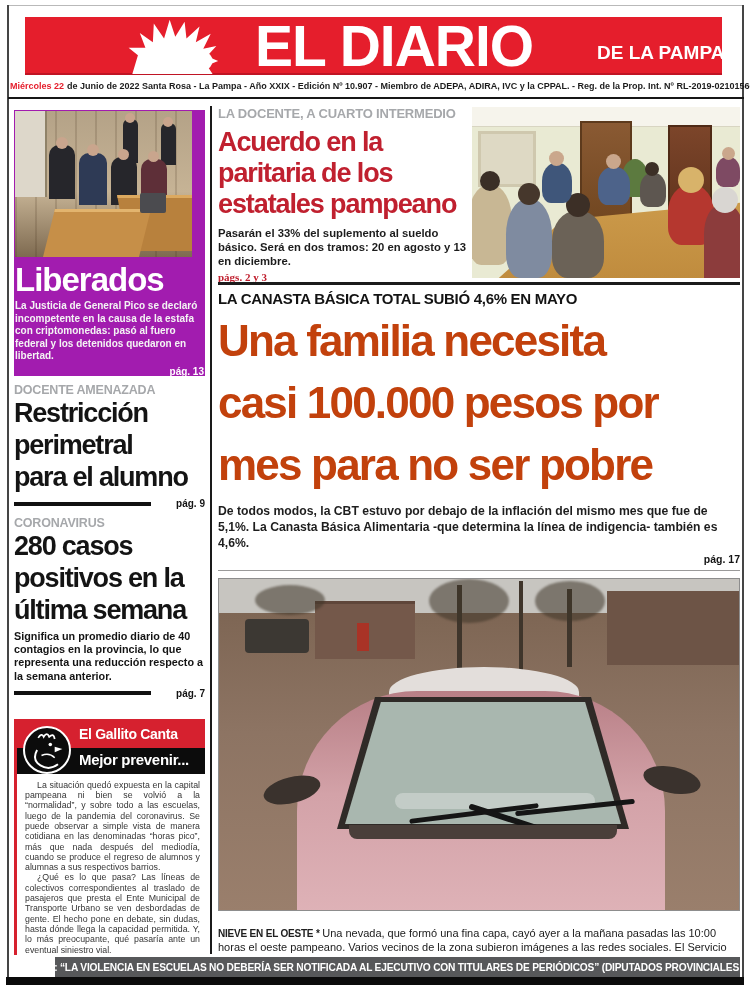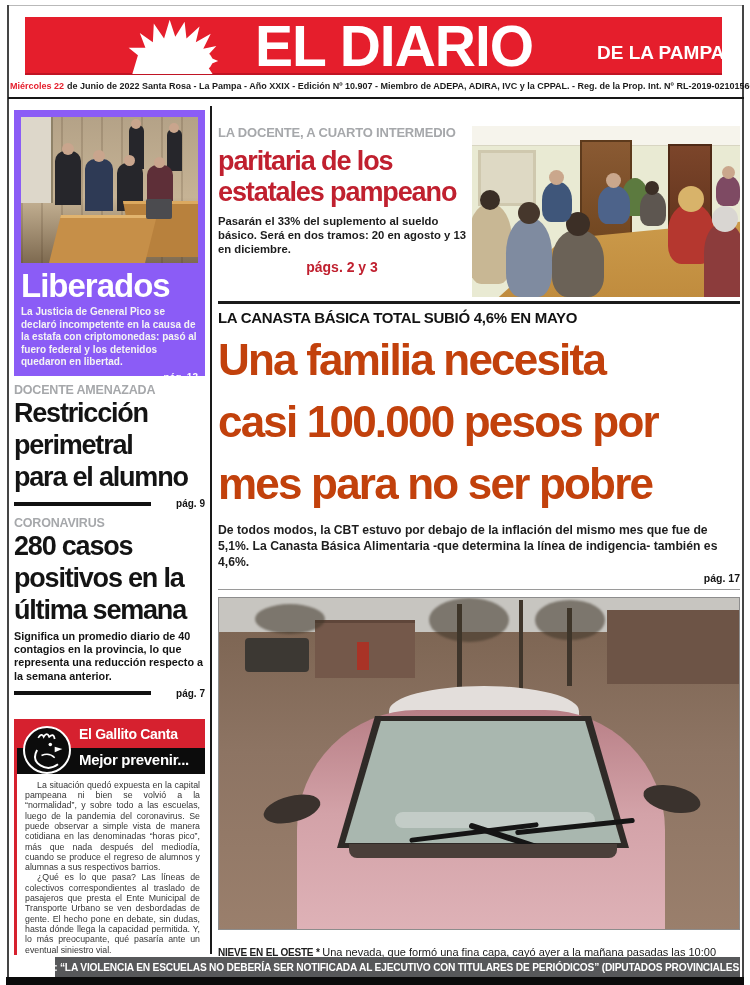--- a/index.html
+++ b/index.html
@@ -16,24 +16,24 @@
   .rooster{position:absolute;left:95px;top:1px;width:118px;height:56px;}
   .mast-title{position:absolute;left:230px;top:2px;font-size:57px;font-weight:bold;color:#fff;letter-spacing:-1px;line-height:54px;white-space:nowrap;}
   .mast-sub{position:absolute;left:572px;bottom:9px;font-size:19px;font-weight:bold;color:#fff;letter-spacing:0;white-space:nowrap;}
   .dateline{position:absolute;left:10px;top:81px;width:730px;text-align:center;font-size:9px;font-weight:bold;color:#1c1c1c;white-space:nowrap;}
   .dateline .d-red{color:#e51e2c;margin-right:3px;}
   .rule-under-dateline{position:absolute;left:8px;top:97px;width:736px;height:2px;background:#161616;}
 
   
   .col-divider{position:absolute;left:210px;top:106px;width:2px;height:848px;background:#1a1a1a;}
   .left-col{position:absolute;left:14px;top:110px;width:191px;height:845px;overflow:hidden;}
-  .right-col{position:absolute;left:218px;top:106px;width:522px;height:848px;margin-top:19px;}
-
-  
-  .black-box{width:191px;height:266px;background:#8b5cf6;padding:7px;color:#fff;}
+  .right-col{position:absolute;left:218px;top:106px;width:522px;height:848px;}
+
+  
+  .black-box{width:191px;height:266px;background:#a21caf;padding:1px;color:#fff;}
   .photo-court{position:relative;width:177px;height:146px;background:linear-gradient(180deg,#b4a287 0%,#c6b395 55%,#7e6a50 100%);overflow:hidden;}
   .court-wall{position:absolute;inset:0;background:repeating-linear-gradient(90deg,rgba(60,40,20,.16) 0 2px,transparent 2px 20px);}
   .court-door{position:absolute;left:0;top:0;width:32px;height:86px;background:#ddd7ca;border-right:2px solid #8f8268;}
   .fig{position:absolute;background:#26262b;border-radius:6px 6px 0 0;}
   .head{position:absolute;width:10px;height:10px;border-radius:50%;background:#c9a58d;}
   .court-desk1{position:absolute;left:34px;bottom:0;width:96px;height:48px;background:#c68f48;transform:skewX(-14deg);border-top:3px solid #e2b46e;}
   .court-desk2{position:absolute;right:-10px;bottom:6px;width:80px;height:56px;background:#b8813d;transform:skewX(10deg);border-top:3px solid #dca95f;}
   .court-laptop{position:absolute;right:26px;bottom:44px;width:26px;height:20px;background:#4b4b4f;border-radius:2px;}
   .lib-headline{margin:6px 0 3px 0;font-size:33px;line-height:34px;font-weight:bold;letter-spacing:-1px;color:#fff;}
   .lib-body{font-size:10px;line-height:12.6px;font-weight:bold;color:#f4f4f4;}
@@ -53,21 +53,21 @@
   .gal-title{position:absolute;left:62px;top:3px;font-size:15px;font-weight:bold;color:#fff;letter-spacing:-0.3px;}
   .gal-circle{position:absolute;left:6px;top:4px;width:48px;height:48px;border-radius:50%;background:#0c0c0c;border:2px solid #fff;z-index:3;}
   .gal-body{padding:6px 8px 4px 8px;}
   .gal-body p{margin:0;font-size:8.8px;line-height:10.3px;color:#353535;text-align:justify;text-indent:12px;}
 
   
   .paritaria-text{position:absolute;left:0;top:0;width:248px;}
   .pa-kicker{font-size:13px;font-weight:bold;color:#a6a8ab;letter-spacing:-0.2px;}
   .pa-headline{margin-top:6px;font-size:27px;line-height:31px;font-weight:bold;color:#c0202f;letter-spacing:-1.1px;}
   .pa-deck{margin-top:7px;font-size:11.3px;line-height:13.8px;font-weight:bold;color:#1c1c1c;}
-  .pa-pag{text-align:center;font-size:14px;font-weight:bold;color:#c0202f;margin-top:3px;}
+  .pa-pag{text-align:left;font-size:11px;font-weight:bold;color:#c0202f;margin-top:3px;font-family:Liberation Serif, serif;}
 
   .photo-meeting{position:absolute;left:254px;top:1px;width:268px;height:171px;background:#e9ead3;overflow:hidden;}
   .mt-ceiling{position:absolute;left:0;top:0;width:100%;height:20px;background:#f6f4ec;border-bottom:1px solid #d8d5c2;}
   .mt-door-c{position:absolute;left:108px;top:14px;width:52px;height:110px;background:linear-gradient(180deg,#8a5a33,#6f451f);border:2px solid #5d3a1c;}
   .mt-door-r{position:absolute;left:196px;top:18px;width:44px;height:92px;background:linear-gradient(180deg,#7c452a,#61341d);border:2px solid #4f2a16;}
   .mt-window{position:absolute;left:6px;top:24px;width:58px;height:56px;background:#ded9c4;border:3px solid #cfc8ae;}
   .mt-plant{position:absolute;left:150px;top:52px;width:26px;height:38px;background:#5c7a3f;border-radius:50% 50% 30% 30%;}
   .mt-table{position:absolute;left:0;top:0;width:100%;height:100%;clip-path:polygon(10% 100%,34% 66%,100% 56%,100% 100%);background:linear-gradient(180deg,#d9ab59,#c08c3e);}
   .blob{position:absolute;border-radius:45% 45% 30% 30%;}
   .bh{position:absolute;border-radius:50%;}
@@ -203,20 +203,21 @@
         <p>¿Qué es lo que pasa? Las líneas de colectivos correspondientes al traslado de pasajeros que presta el Ente Municipal de Transporte Urbano se ven desbordadas de gente. El hecho pone en debate, sin dudas, hasta dónde llega la capacidad permitida. Y, lo más preocupante, qué pasaría ante un eventual siniestro vial.</p>
       </div>
     </div>
   </div>
 
   <div class="right-col">
 
     <div class="paritaria-text">
       <div class="pa-kicker">LA DOCENTE, A CUARTO INTERMEDIO</div>
       <div class="pa-headline">
+        <span style="display:block">Acuerdo en la</span>
         <span style="display:block">paritaria de los</span>
         <span style="display:block">estatales pampeano</span>
       </div>
       <div class="pa-deck">Pasarán el 33% del suplemento al sueldo básico. Será en dos tramos: 20 en agosto y 13 en diciembre.</div>
       <div class="pa-pag">págs. 2 y 3</div>
     </div>
 
     <div class="photo-meeting">
       <div class="mt-ceiling"></div>
       <div class="mt-window"></div>

